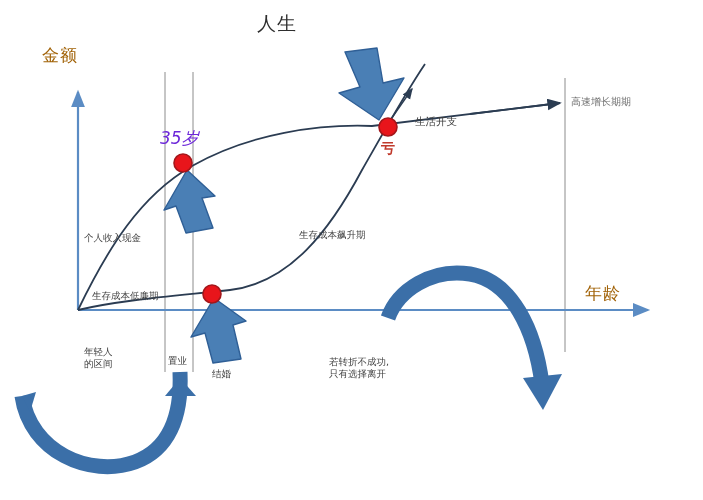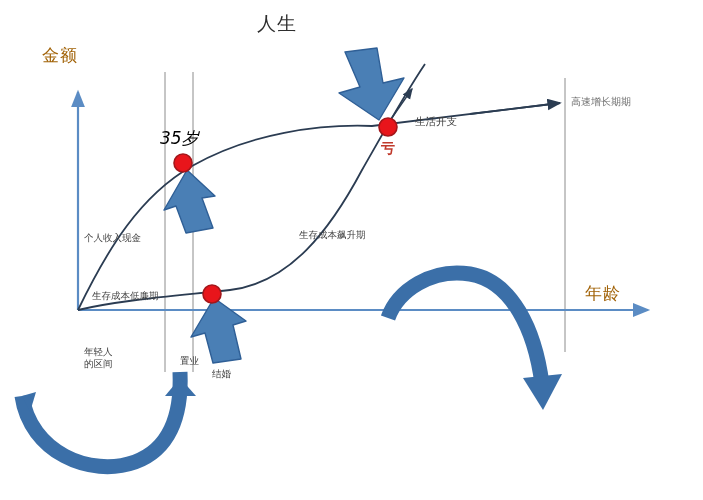--- a/index.html
+++ b/index.html
@@ -36,21 +36,21 @@
     color: #2e2e2e;
     letter-spacing: 1px;
   }
   .lbl-axis {
     font-size: 17px;
     color: #a16207;
     letter-spacing: 1px;
   }
   .lbl-big {
     font-size: 17px;
-    color: #000000;
+    color: #6d28d9;
     font-style: italic;
   }
   .lbl-mid {
     font-size: 10.5px;
     color: #3d3d3d;
   }
   .lbl-small {
     font-size: 9.5px;
     color: #404040;
   }
@@ -135,23 +135,25 @@
   <div class="lbl lbl-faint" style="left:571px; top:96px;">高速增长期期</div>
 
   <div class="lbl lbl-mid" style="left:415px; top:79px;margin-top:36px;">生活开支</div>
 
   <div class="lbl lbl-small" style="left:84px; top:232px;">个人收入现金</div>
 
   <div class="lbl lbl-small" style="left:92px; top:290px;">生存成本低廉期</div>
 
   <div class="lbl lbl-small" style="left:299px; top:229px;">生存成本飙升期</div>
 
-  <div class="lbl lbl-small" style="left:180px; top:355px;">置业</div>
+  <div class="lbl lbl-small" style="left:168px; top:355px;">置业</div>
 
   <div class="lbl lbl-small" style="left:212px; top:368px;">结婚</div>
 
   <div class="lbl lbl-small" style="left:84px; top:346px;">年轻人
 的区间</div>
 
 
+  <div class="lbl lbl-small" style="left:329px; top:356px;">若转折不成功,
+只有选择离开</div>
 
 
 </div>
 
 </body></html>

